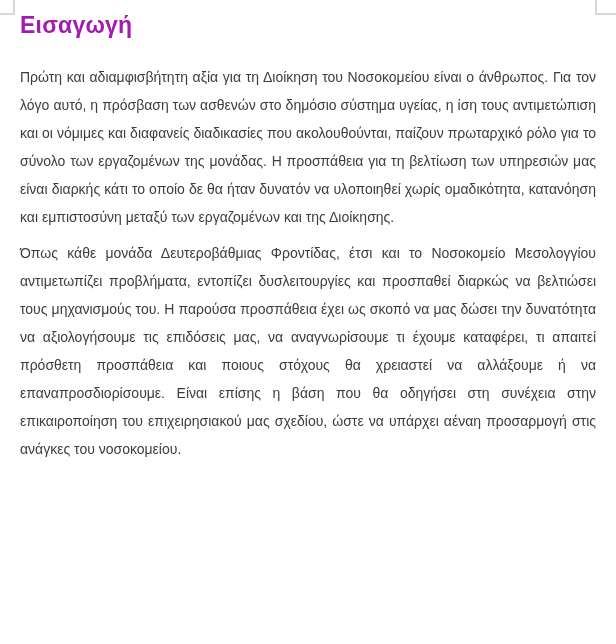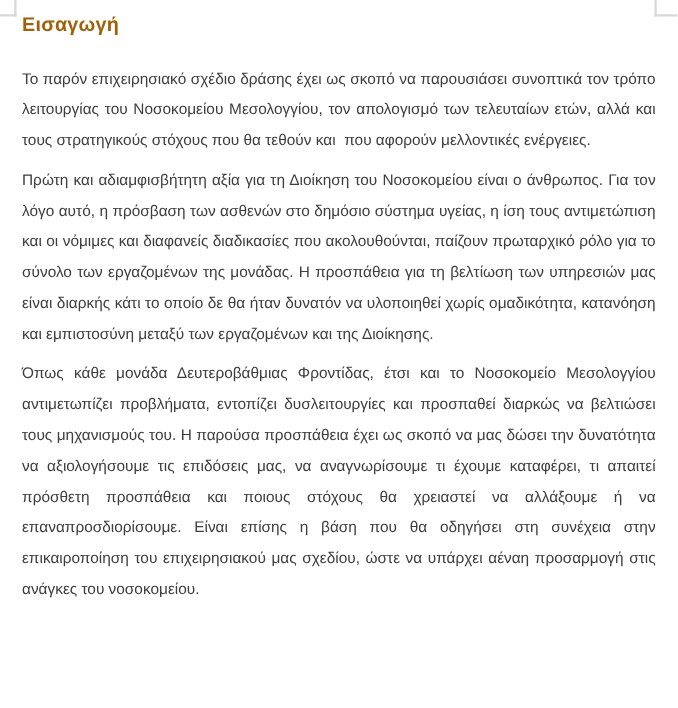--- a/index.html
+++ b/index.html
@@ -29,24 +29,24 @@
     width: 13px;
     border-right: 2px solid #d8d8d8;
   }
   .crop-tr {
     right: 0;
     width: 19px;
     border-left: 2px solid #d8d8d8;
   }
   .heading {
     margin: 2px 0 24px 0;
-    font-size: 18px;
+    font-size: 23px;
     font-weight: 600;
     letter-spacing: 0.2px;
-    color: #a16207;
+    color: #a21caf;
   }
   .para {
     margin: 0 0 8px 0;
     font-size: 14px;
     line-height: 28px;
     color: #3d3d3d;
     text-align: justify;
     white-space: pre-wrap; 
   }
 </style>
@@ -54,19 +54,18 @@
 <body>
 
 <div class="page">
 
   <div class="crop crop-tl"></div>
 
   <div class="crop crop-tr"></div>
 
   <h1 class="heading">Εισαγωγή</h1>
 
-  <p class="para">Το παρόν επιχειρησιακό σχέδιο δράσης έχει ως σκοπό να παρουσιάσει συνοπτικά τον τρόπο λειτουργίας του Νοσοκομείου Μεσολογγίου, τον απολογισμό των τελευταίων ετών, αλλά και τους στρατηγικούς στόχους που θα τεθούν και  που αφορούν μελλοντικές ενέργειες.</p>
 
   <p class="para">Πρώτη και αδιαμφισβήτητη αξία για τη Διοίκηση του Νοσοκομείου είναι ο άνθρωπος. Για τον λόγο αυτό, η πρόσβαση των ασθενών στο δημόσιο σύστημα υγείας, η ίση τους αντιμετώπιση και οι νόμιμες και διαφανείς διαδικασίες που ακολουθούνται, παίζουν πρωταρχικό ρόλο για το σύνολο των εργαζομένων της μονάδας. Η προσπάθεια για τη βελτίωση των υπηρεσιών μας είναι διαρκής κάτι το οποίο δε θα ήταν δυνατόν να υλοποιηθεί χωρίς ομαδικότητα, κατανόηση και εμπιστοσύνη μεταξύ των εργαζομένων και της Διοίκησης.</p>
 
   <p class="para">Όπως κάθε μονάδα Δευτεροβάθμιας Φροντίδας, έτσι και το Νοσοκομείο Μεσολογγίου αντιμετωπίζει προβλήματα, εντοπίζει δυσλειτουργίες και προσπαθεί διαρκώς να βελτιώσει τους μηχανισμούς του. Η παρούσα προσπάθεια έχει ως σκοπό να μας δώσει την δυνατότητα να αξιολογήσουμε τις επιδόσεις μας, να αναγνωρίσουμε τι έχουμε καταφέρει, τι απαιτεί πρόσθετη προσπάθεια και ποιους στόχους θα χρειαστεί να αλλάξουμε ή να επαναπροσδιορίσουμε. Είναι επίσης η βάση που θα οδηγήσει στη συνέχεια στην επικαιροποίηση του επιχειρησιακού μας σχεδίου, ώστε να υπάρχει αέναη προσαρμογή στις ανάγκες του νοσοκομείου.</p>
 
 </div>
 
 </body></html>

